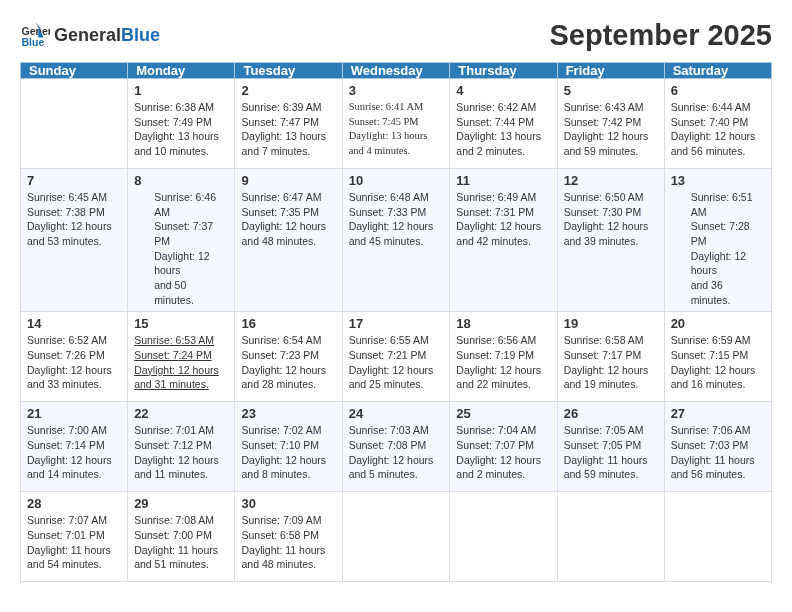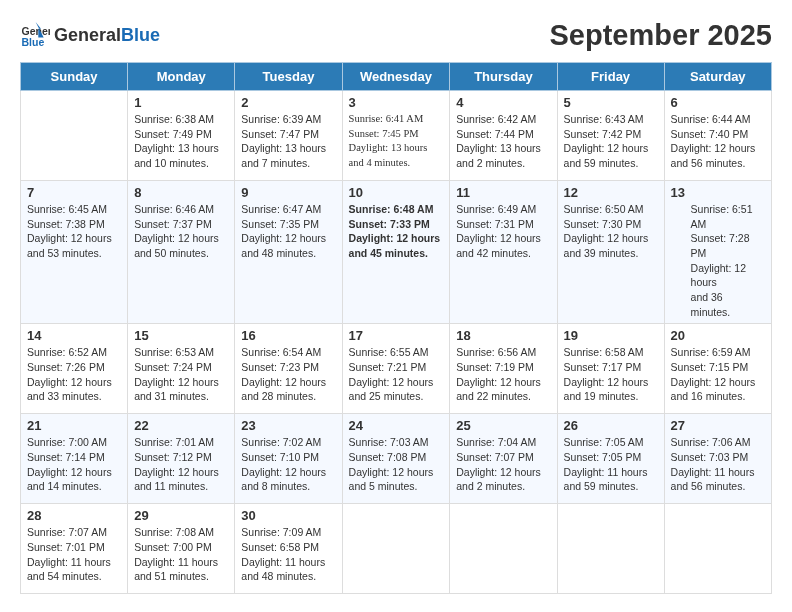--- a/index.html
+++ b/index.html
@@ -41,22 +41,22 @@
     .calendar {
       width: 100%;
       border-collapse: collapse;
       border: 1px solid #ccc;
     }
     .calendar th {
       background-color: #2c7bb6;
       color: white;
       font-size: 13px;
       font-weight: bold;
-      padding: 6px 8px;
-      text-align: center;
+      padding: 0 8px;
+      text-align: left;
       border: 1px solid #aac8e0;
     }
     .calendar td {
       vertical-align: top;
       border: 1px solid #ddd;
       padding: 4px 6px;
       width: 108px;
       min-height: 85px;
       background: #fff;
     }
@@ -164,35 +164,35 @@
       <tr class="week-row" style="background: rgb(240, 245, 252);">
         <td>
           <span class="day-number">7</span>
           <div class="day-info" style="white-space: pre-line;">Sunrise: 6:45 AM
 Sunset: 7:38 PM
 Daylight: 12 hours
 and 53 minutes.</div>
         </td>
         <td>
           <span class="day-number">8</span>
-          <div class="day-info" style="white-space: pre-line;">Sunrise: 6:46 AM
+          <div class="day-info" style="white-space: pre-line; margin-left: 20px;">Sunrise: 6:46 AM
 Sunset: 7:37 PM
 Daylight: 12 hours
 and 50 minutes.</div>
         </td>
         <td>
           <span class="day-number">9</span>
           <div class="day-info" style="white-space: pre-line;">Sunrise: 6:47 AM
 Sunset: 7:35 PM
 Daylight: 12 hours
 and 48 minutes.</div>
         </td>
         <td>
           <span class="day-number">10</span>
-          <div class="day-info" style="white-space: pre-line; font-weight: bold;">Sunrise: 6:48 AM
+          <div class="day-info" style="white-space: pre-line;">Sunrise: 6:48 AM
 Sunset: 7:33 PM
 Daylight: 12 hours
 and 45 minutes.</div>
         </td>
         <td>
           <span class="day-number">11</span>
           <div class="day-info" style="white-space: pre-line;">Sunrise: 6:49 AM
 Sunset: 7:31 PM
 Daylight: 12 hours
 and 42 minutes.</div>
@@ -215,21 +215,21 @@
       <tr class="week-row">
         <td>
           <span class="day-number">14</span>
           <div class="day-info" style="white-space: pre-line;">Sunrise: 6:52 AM
 Sunset: 7:26 PM
 Daylight: 12 hours
 and 33 minutes.</div>
         </td>
         <td>
           <span class="day-number">15</span>
-          <div class="day-info" style="white-space: pre-line;">Sunrise: 6:53 AM
+          <div class="day-info" style="white-space: pre-line; text-decoration: underline;">Sunrise: 6:53 AM
 Sunset: 7:24 PM
 Daylight: 12 hours
 and 31 minutes.</div>
         </td>
         <td>
           <span class="day-number">16</span>
           <div class="day-info" style="white-space: pre-line;">Sunrise: 6:54 AM
 Sunset: 7:23 PM
 Daylight: 12 hours
 and 28 minutes.</div>

